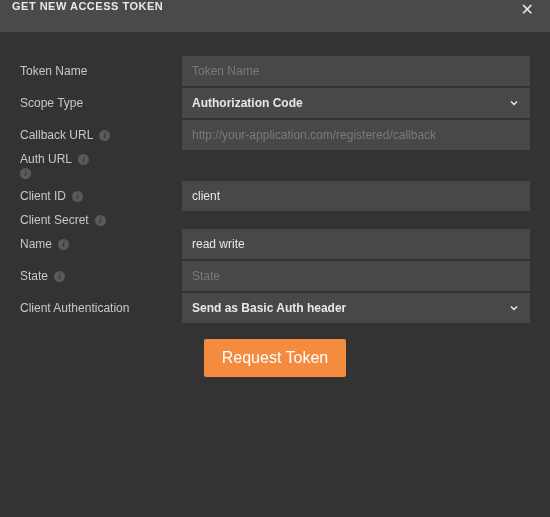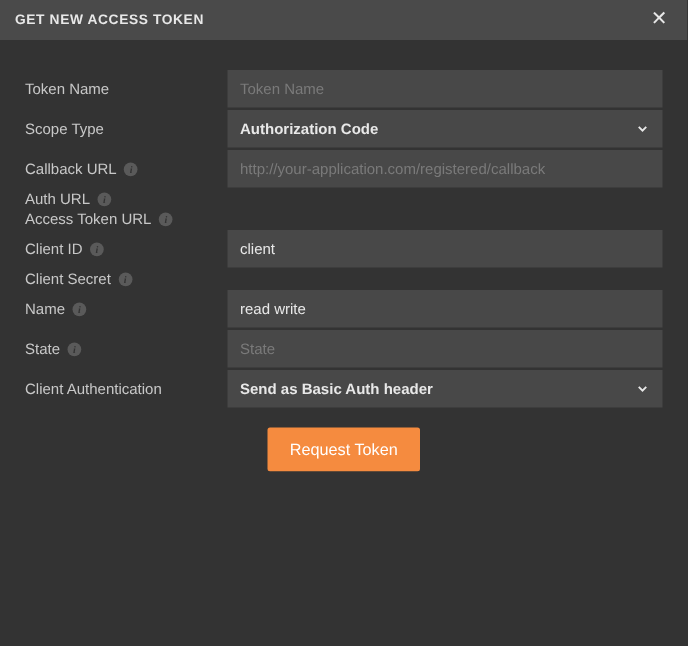--- a/index.html
+++ b/index.html
@@ -18,21 +18,21 @@
       width: 550px;
       height: 517px;
       background: #333333;
       display: flex;
       flex-direction: column;
     }
     .dialog-header {
       height: 32px;
       background: #4a4a4a;
       display: flex;
-      align-items: center;
+      align-items: flex-start;
       justify-content: space-between;
       padding: 0 12px;
     }
     .dialog-title {
       color: #e8e8e8;
       font-size: 11px;
       font-weight: 600;
       letter-spacing: 0.5px;
     }
     .close-btn {
@@ -119,21 +119,21 @@
     .chevron svg {
       display: block;
     }
     .request-btn {
       display: block;
       margin: 14px auto 0 auto;
       background: #f58b3f;
       color: #ffffff;
       border: none;
       padding: 10px 18px;
-      font-size: 13px;
+      font-size: 16px;
       cursor: pointer;
       border-radius: 2px;
     }
   </style>
 </head>
 <body>
 
 <div class="dialog">
   <div class="dialog-header">
     <div class="dialog-title">GET NEW ACCESS TOKEN</div>
@@ -177,21 +177,20 @@
 
     <div class="form-row">
       <div class="form-label">
         <span>Auth URL</span>
         <span class="info-icon">i</span>
       </div>
     </div>
 
     <div class="form-row">
       <div class="form-label">
-        <span>Access Token URL</span>
         <span class="info-icon">i</span>
       </div>
     </div>
 
     <div class="form-row">
       <div class="form-label">
         <span>Client ID</span>
         <span class="info-icon">i</span>
       </div>
       <input class="form-control" type="text" value="client" style="">

